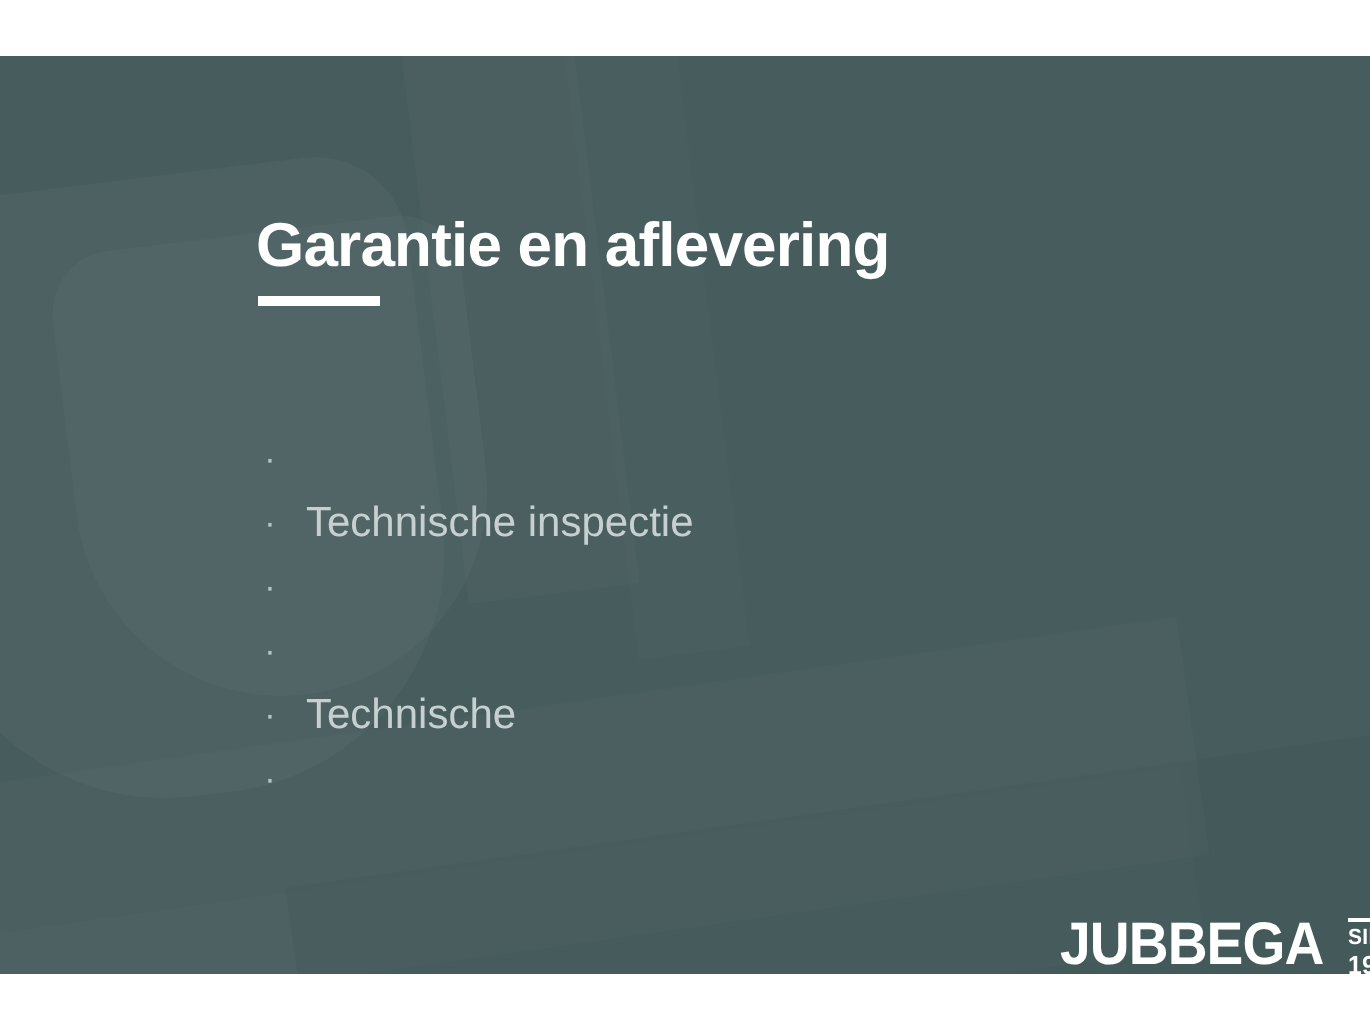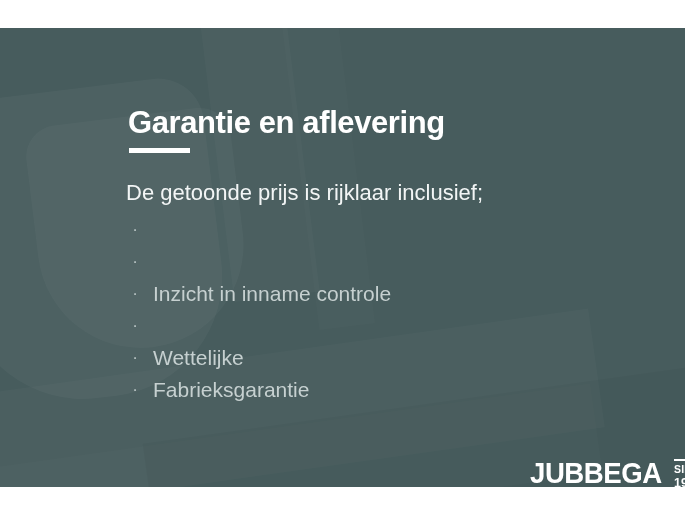--- a/index.html
+++ b/index.html
@@ -242,43 +242,41 @@
       <div class="bg-diag-b"></div>
       <div class="bg-diag-c"></div>
     </div>
 
     <div class="content">
 
       <h1 class="title">Garantie en aflevering</h1>
 
       <div class="title-rule"></div>
 
-      <p class="intro">De getoonde prijs is rijklaar inclusief;</p>
 
       <ul class="bullet-list">
         <li class="bullet-item">
           <span class="bullet-marker">·</span>
         </li>
         <li class="bullet-item">
           <span class="bullet-marker">·</span>
-        </li>
-        <li class="bullet-item">
-          <span class="bullet-marker">·</span>
-          <span>Inzicht in inname controle</span>
-        </li>
-        <li class="bullet-item">
-          <span class="bullet-marker">·</span>
-        </li>
-        <li class="bullet-item">
-          <span class="bullet-marker">·</span>
-          <span>Wettelijke</span>
-        </li>
-        <li class="bullet-item">
-          <span class="bullet-marker">·</span>
-          <span>Fabrieksgarantie</span>
+          <span>Technische inspectie</span>
+        </li>
+        <li class="bullet-item">
+          <span class="bullet-marker">·</span>
+        </li>
+        <li class="bullet-item">
+          <span class="bullet-marker">·</span>
+        </li>
+        <li class="bullet-item">
+          <span class="bullet-marker">·</span>
+          <span>Technische</span>
+        </li>
+        <li class="bullet-item">
+          <span class="bullet-marker">·</span>
         </li>
       </ul>
 
       <div class="logo">
         <div class="logo-wordmark">JUBBEGA</div>
         <div class="logo-badge">
           <div class="logo-badge-rule"></div>
           <div class="logo-badge-since">SINDS</div>
           <div class="logo-badge-year">1924</div>
         </div>

